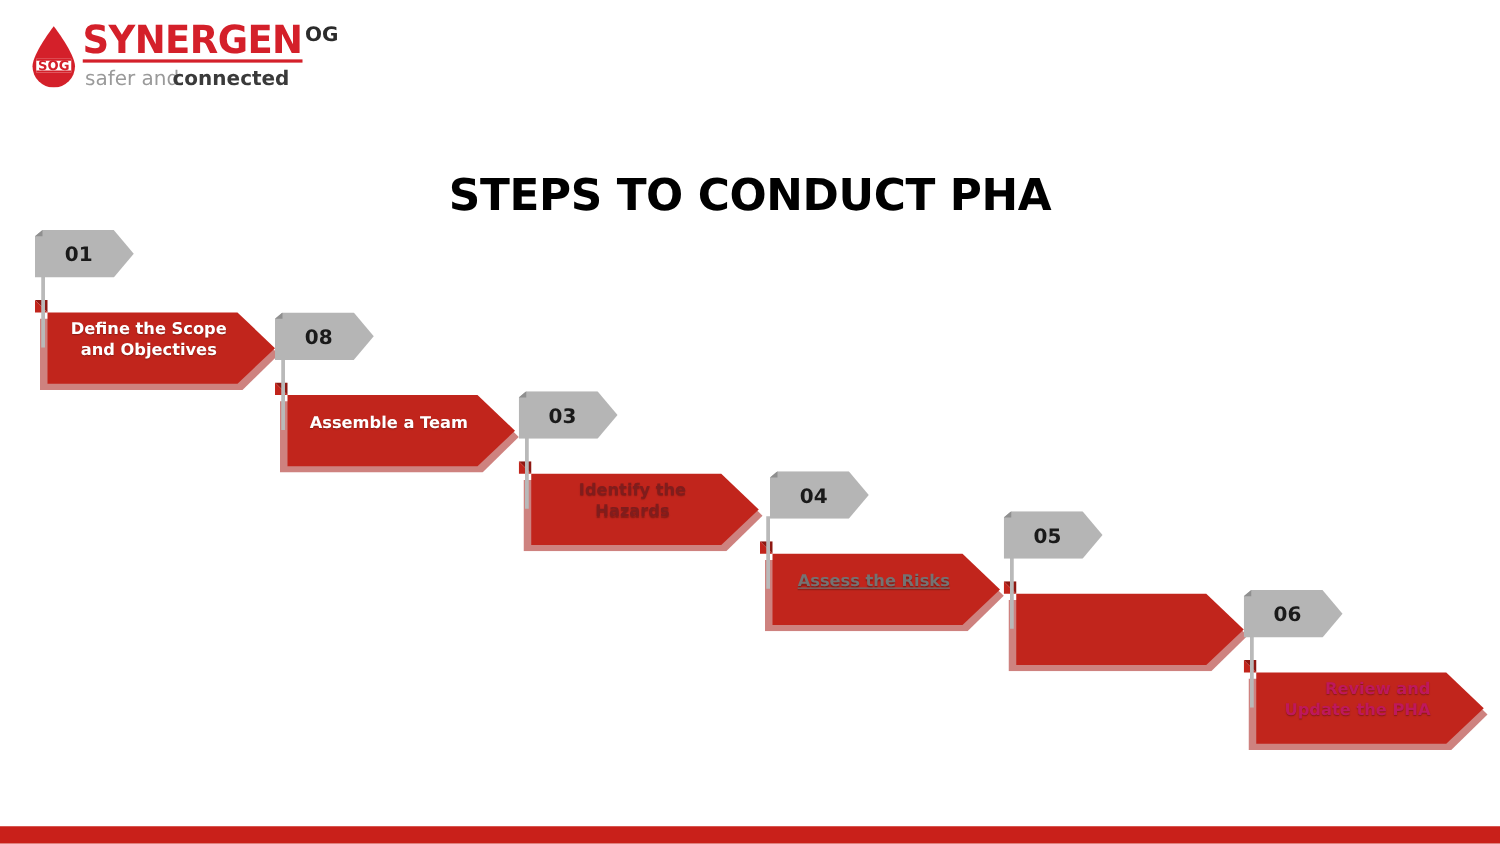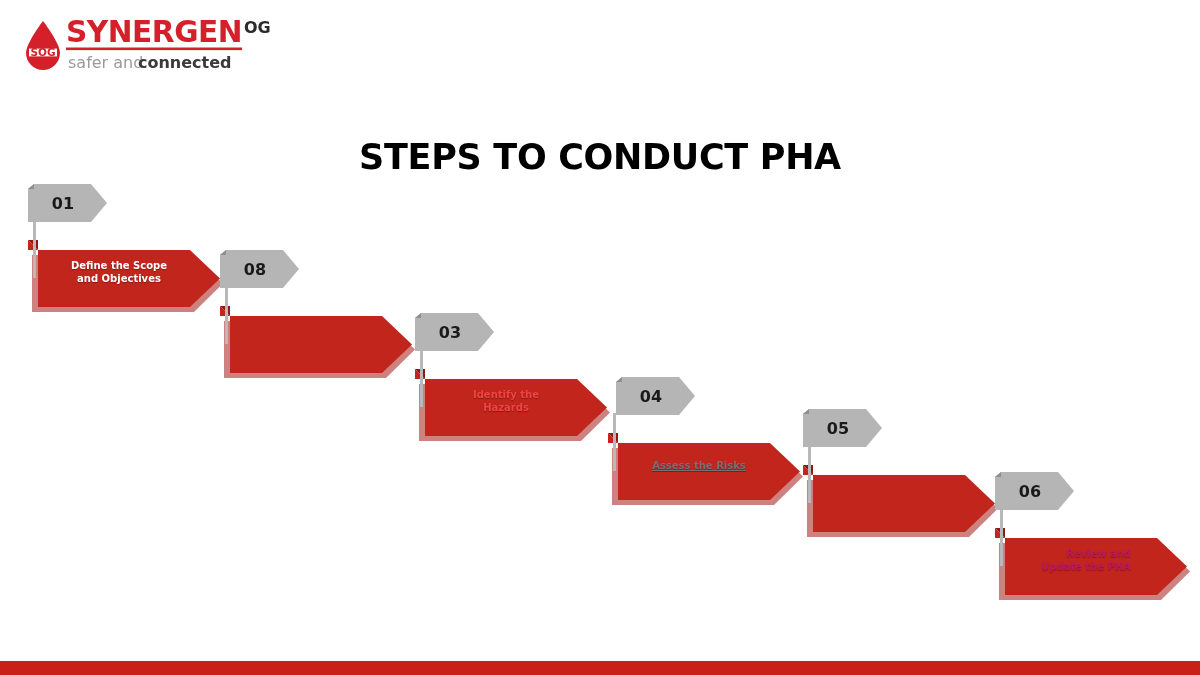--- a/index.html
+++ b/index.html
@@ -107,21 +107,21 @@
     position: absolute;
     left: 0;
     top: 0;
     right: 26px;
     bottom: 6px;
     display: flex;
     align-items: center;
     justify-content: center;
     text-align: center;
     color: #ffffff;
-    font-size: 10px;
+    font-size: 13px;
     font-weight: bold;
     line-height: 1.28;
     padding: 0 14px 0 26px;
     box-sizing: border-box;
     text-shadow: 0 1px 1px rgba(0,0,0,0.30);
     white-space: pre-line;
   }
 
   
   #footer-bar {
@@ -179,39 +179,40 @@
       </div>
     </div>
     <div class="step" style="left: 0px; top: 0px;">
       <div class="band" style="left: 220px; top: 306px; width: 196px; height: 72px;">
         <svg viewBox="0 0 196 72" width="196" height="72" style="position: absolute; left: 0px; top: 0px;">
           <path d="M4,15 L166,15 L195,43.5 L166,72 L4,72 Z" fill="#A61C15" opacity="0.55"></path>
           <path d="M10,10 L162,10 L192,38.5 L162,67 L10,67 Z" fill="#C1251C"></path>
           <path d="M0,0 L10,10 L10,0 Z" fill="#8E1812"></path>
           <path d="M0,0 L0,10 L10,10 Z" fill="#C1251C"></path>
         </svg>
+        <div class="band-label" style="color: rgb(255, 255, 255);">Assemble a Team</div>
       </div>
       <div class="pole" style="left: 225px; top: 286px; height: 58px; background: rgb(185, 185, 185);"></div>
       <div class="flag" style="left: 220px; top: 250px;">
         <svg viewBox="0 0 80 38" width="80" height="38" style="position: absolute; left: 0px; top: 0px;">
           <path d="M0,5 L6,0 L63,0 L79,19 L63,38 L0,38 Z" fill="#B5B5B5"></path>
           <path d="M0,5 L6,0 L6,5 Z" fill="#8F8F8F"></path>
         </svg>
         <div class="flag-num">08</div>
       </div>
     </div>
     <div class="step" style="left: 0px; top: 0px;">
       <div class="band" style="left: 415px; top: 369px; width: 196px; height: 72px;">
         <svg viewBox="0 0 196 72" width="196" height="72" style="position: absolute; left: 0px; top: 0px;">
           <path d="M4,15 L166,15 L195,43.5 L166,72 L4,72 Z" fill="#A61C15" opacity="0.55"></path>
           <path d="M10,10 L162,10 L192,38.5 L162,67 L10,67 Z" fill="#C1251C"></path>
           <path d="M0,0 L10,10 L10,0 Z" fill="#8E1812"></path>
           <path d="M0,0 L0,10 L10,10 Z" fill="#C1251C"></path>
         </svg>
-        <div class="band-label" style="color: #ef4444;">Identify the
+        <div class="band-label" style="color: #7f1d1d;">Identify the
 Hazards</div>
       </div>
       <div class="pole" style="left: 420px; top: 349px; height: 58px; background: rgb(185, 185, 185);"></div>
       <div class="flag" style="left: 415px; top: 313px;">
         <svg viewBox="0 0 80 38" width="80" height="38" style="position: absolute; left: 0px; top: 0px;">
           <path d="M0,5 L6,0 L63,0 L79,19 L63,38 L0,38 Z" fill="#B5B5B5"></path>
           <path d="M0,5 L6,0 L6,5 Z" fill="#8F8F8F"></path>
         </svg>
         <div class="flag-num">03</div>
       </div>

